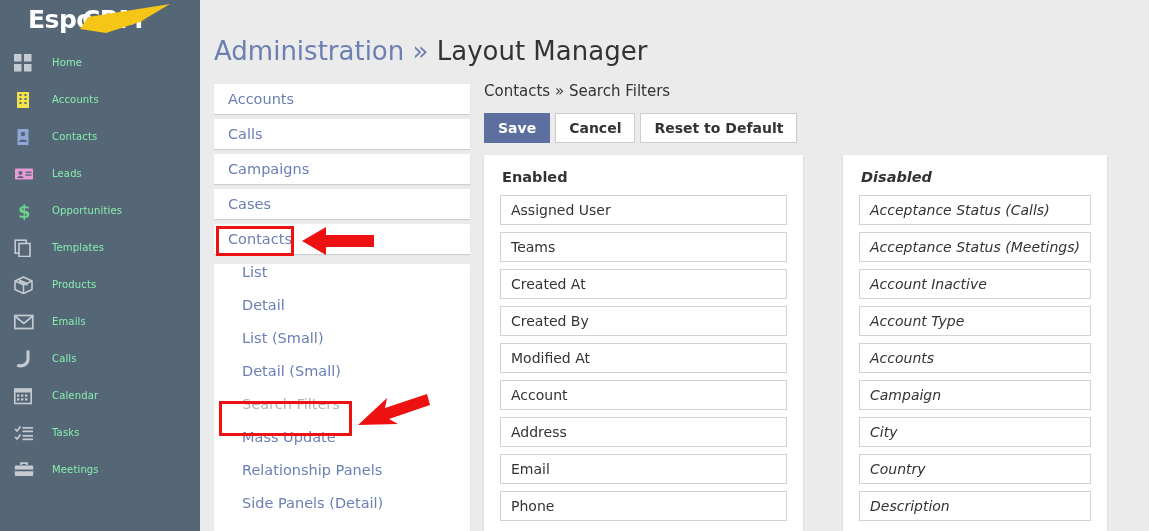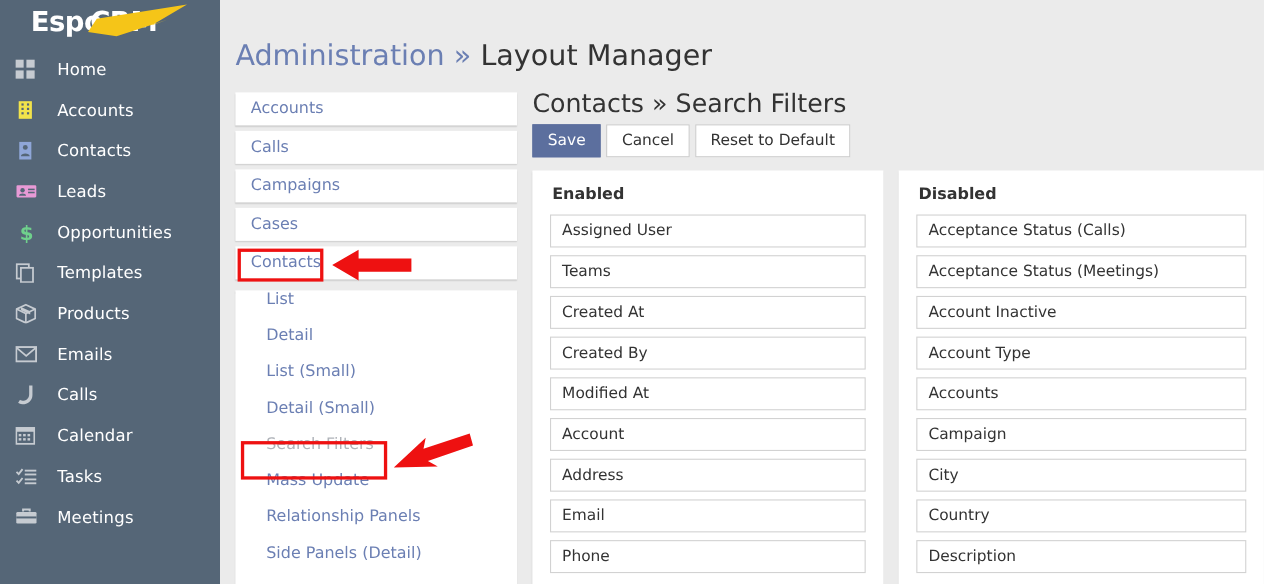--- a/index.html
+++ b/index.html
@@ -32,22 +32,22 @@
     padding-left: 14px;
     cursor: pointer;
   }
   .nav-icon {
     width: 28px; height: 20px;
     display: flex; align-items: center; justify-content: flex-start;
     flex: 0 0 28px;
   }
   .nav-icon svg { display: block; }
   .nav-label {
-    color: #ffffff;
-    font-size: 15px;
+    color: #86efac;
+    font-size: 10px;
     margin-left: 10px;
     letter-spacing: .15px;
     white-space: nowrap;
   }
 
   
   .topbar {
     position: absolute; left: 200px; top: 0;
     width: 949px; height: 31px;
     background: #ebebeb;
@@ -111,57 +111,58 @@
   }
   .sub-item .lbl {
     color: #6b7fb3;
     font-size: 14.5px;
   }
   .sub-item.active .lbl { color: #b0b4ba; }
 
   
   .content-title {
     position: absolute; left: 484px; top: 82px;
-    font-size: 23px;
+    font-size: 15px;
     color: #333333;
     white-space: nowrap;
   }
   .btn-row {
     position: absolute; left: 484px; top: 113px;
     display: flex; gap: 5px;
   }
   .btn {
     height: 30px;
     display: flex; align-items: center;
     padding: 2px 13px;
     font-size: 14px;
     border: 1px solid #cccccc;
     background: #ffffff;
     color: #333333;
     cursor: pointer;
     white-space: nowrap;
     font-family: "DejaVu Sans", "Liberation Sans", sans-serif;
+    font-weight: bold;
   }
   .btn.primary {
     background: #5c6f9e;
     border-color: #5c6f9e;
     color: #ffffff;
   }
 
   
   .panel {
     position: absolute;
     top: 155px;
     background: #ffffff;
     box-shadow: 0 1px 2px rgba(0,0,0,.13);
     padding: 14px 16px 0 16px;
     overflow: hidden;
   }
   .panel.enabled  { left: 484px; width: 319px; height: 376px; }
-  .panel.disabled { left: 817px; width: 332px; height: 376px; }
+  .panel.disabled { left: 843px; width: 264px; height: 376px; font-style: italic; }
   .panel-title {
     font-size: 14.5px;
     font-weight: bold;
     color: #333333;
     margin: 0 0 10px 2px;
   }
   .field-item {
     height: 30px;
     border: 1px solid #d2d2d2;
     background: #ffffff;

